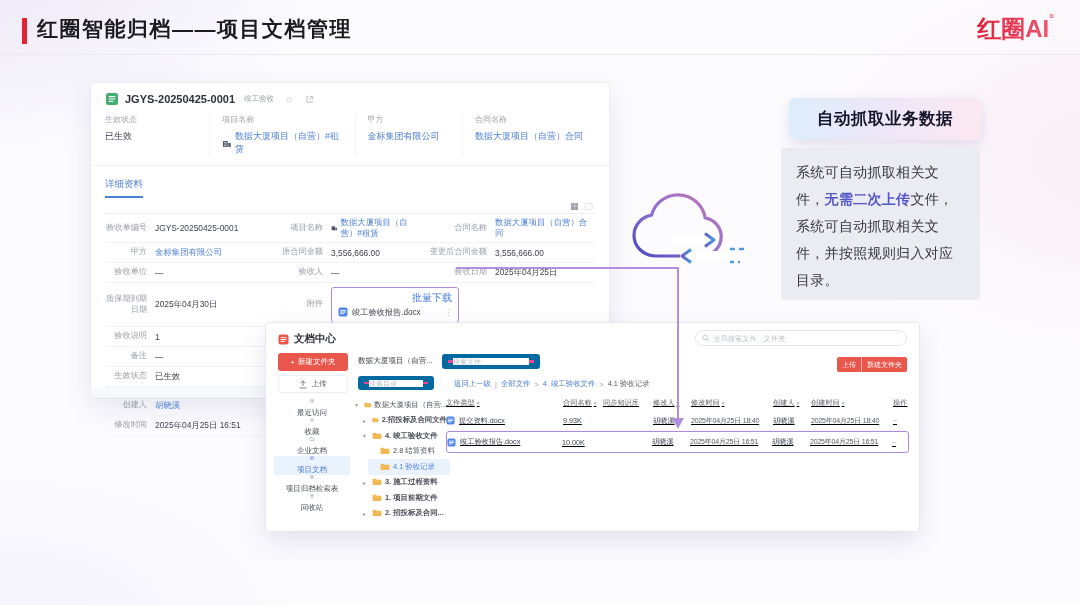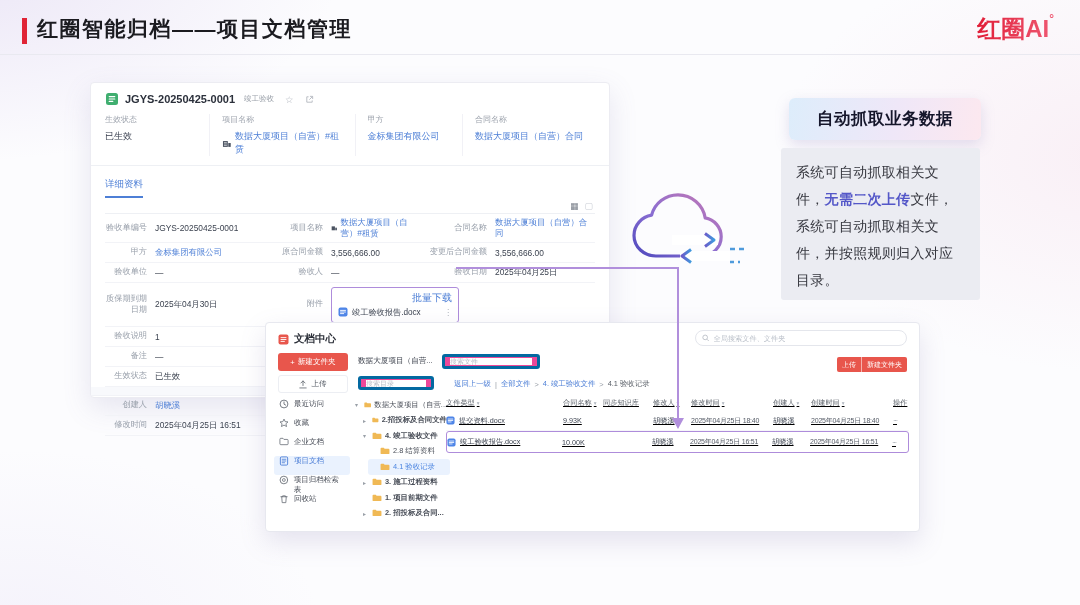--- a/index.html
+++ b/index.html
@@ -78,36 +78,36 @@
   input::placeholder{ color:#b9bfc8; }
   .btn-col{ position:absolute; left:12px; top:30px; width:70px; }
   .btn-red{ height:18px; background:#e8564c; color:#fff; font-size:7.6px; border-radius:3px;
     display:flex; align-items:center; justify-content:center; gap:3px; }
   .btn-upload{ height:18px; margin-top:4px; border:1px solid #eceef3; border-radius:3px;
     color:#565c66; font-size:7.6px; display:flex; align-items:center; justify-content:center; gap:4px;
     background:#fff; }
   .dc-tab{ position:absolute; left:92px; top:33px; display:flex; align-items:center; gap:9px;
     font-size:7.6px; color:#3a3f4a; }
   .dc-plus{ color:#8a909a; font-size:9px; }
-  .in-box{ border:3px solid #0369a1; border-radius:3px; display:flex; align-items:center;
+  .in-box{ border:6px solid #0369a1; border-radius:3px; display:flex; align-items:center;
     padding:0 5px; background:#ec4899; }
   .dc-search-file{ position:absolute; left:176px; top:31px; width:98px; height:15px; }
   .dc-search-dir{ position:absolute; left:92px; top:53px; width:76px; height:14px; }
   .in-box input{ border:none; outline:none; width:100%; font-size:7px; color:#4a4f59; }
   .dc-top-btns{ position:absolute; right:12px; top:34px; display:flex; height:15px;
     border-radius:2px; overflow:hidden; }
   .seg{ background:#e8564c; color:#fff; font-size:7px; display:flex; align-items:center; padding:0 5px; }
   .seg + .seg{ border-left:1px solid rgba(255,255,255,.55); }
   .dc-breadcrumb{ position:absolute; left:188px; top:56px; display:flex; align-items:center;
     gap:4px; font-size:7.4px; color:#9aa0a8; white-space:nowrap; }
   .crumb-cur{ color:#5a6068; }
 
   .dc-nav{ position:absolute; left:8px; top:76px; width:76px; }
-  .nav-item{ height:19px; display:flex; gap:5px; font-size:7.5px;
-    color:#4a4f59; padding:0 5px; border-radius:3px; }
+  .nav-item{ height:19px; display:flex; align-items:center; gap:5px; font-size:7.5px;
+    color:#4a4f59; padding:0 5px; border-radius:3px;flex-direction:column; }
   .nav-item.active{ background:#eaf2fe; color:#4d7fd6; }
 
   .dc-tree{ position:absolute; left:86px; top:74px; width:98px; }
   .tree-item{ height:15.5px; display:flex; align-items:center; gap:3px; font-size:7.4px;
     color:#4a4f59; border-radius:3px; padding:0 3px; white-space:nowrap; overflow:hidden; }
   .tree-item .tw{ width:6px; font-size:6px; color:#9aa0a8; flex:none; }
   .tree-item.d1{ margin-left:8px;font-weight:bold; }
   .tree-item.d2{ margin-left:16px; }
   .tree-item.active{ background:#eaf2fe; color:#4d86e0; }
 

